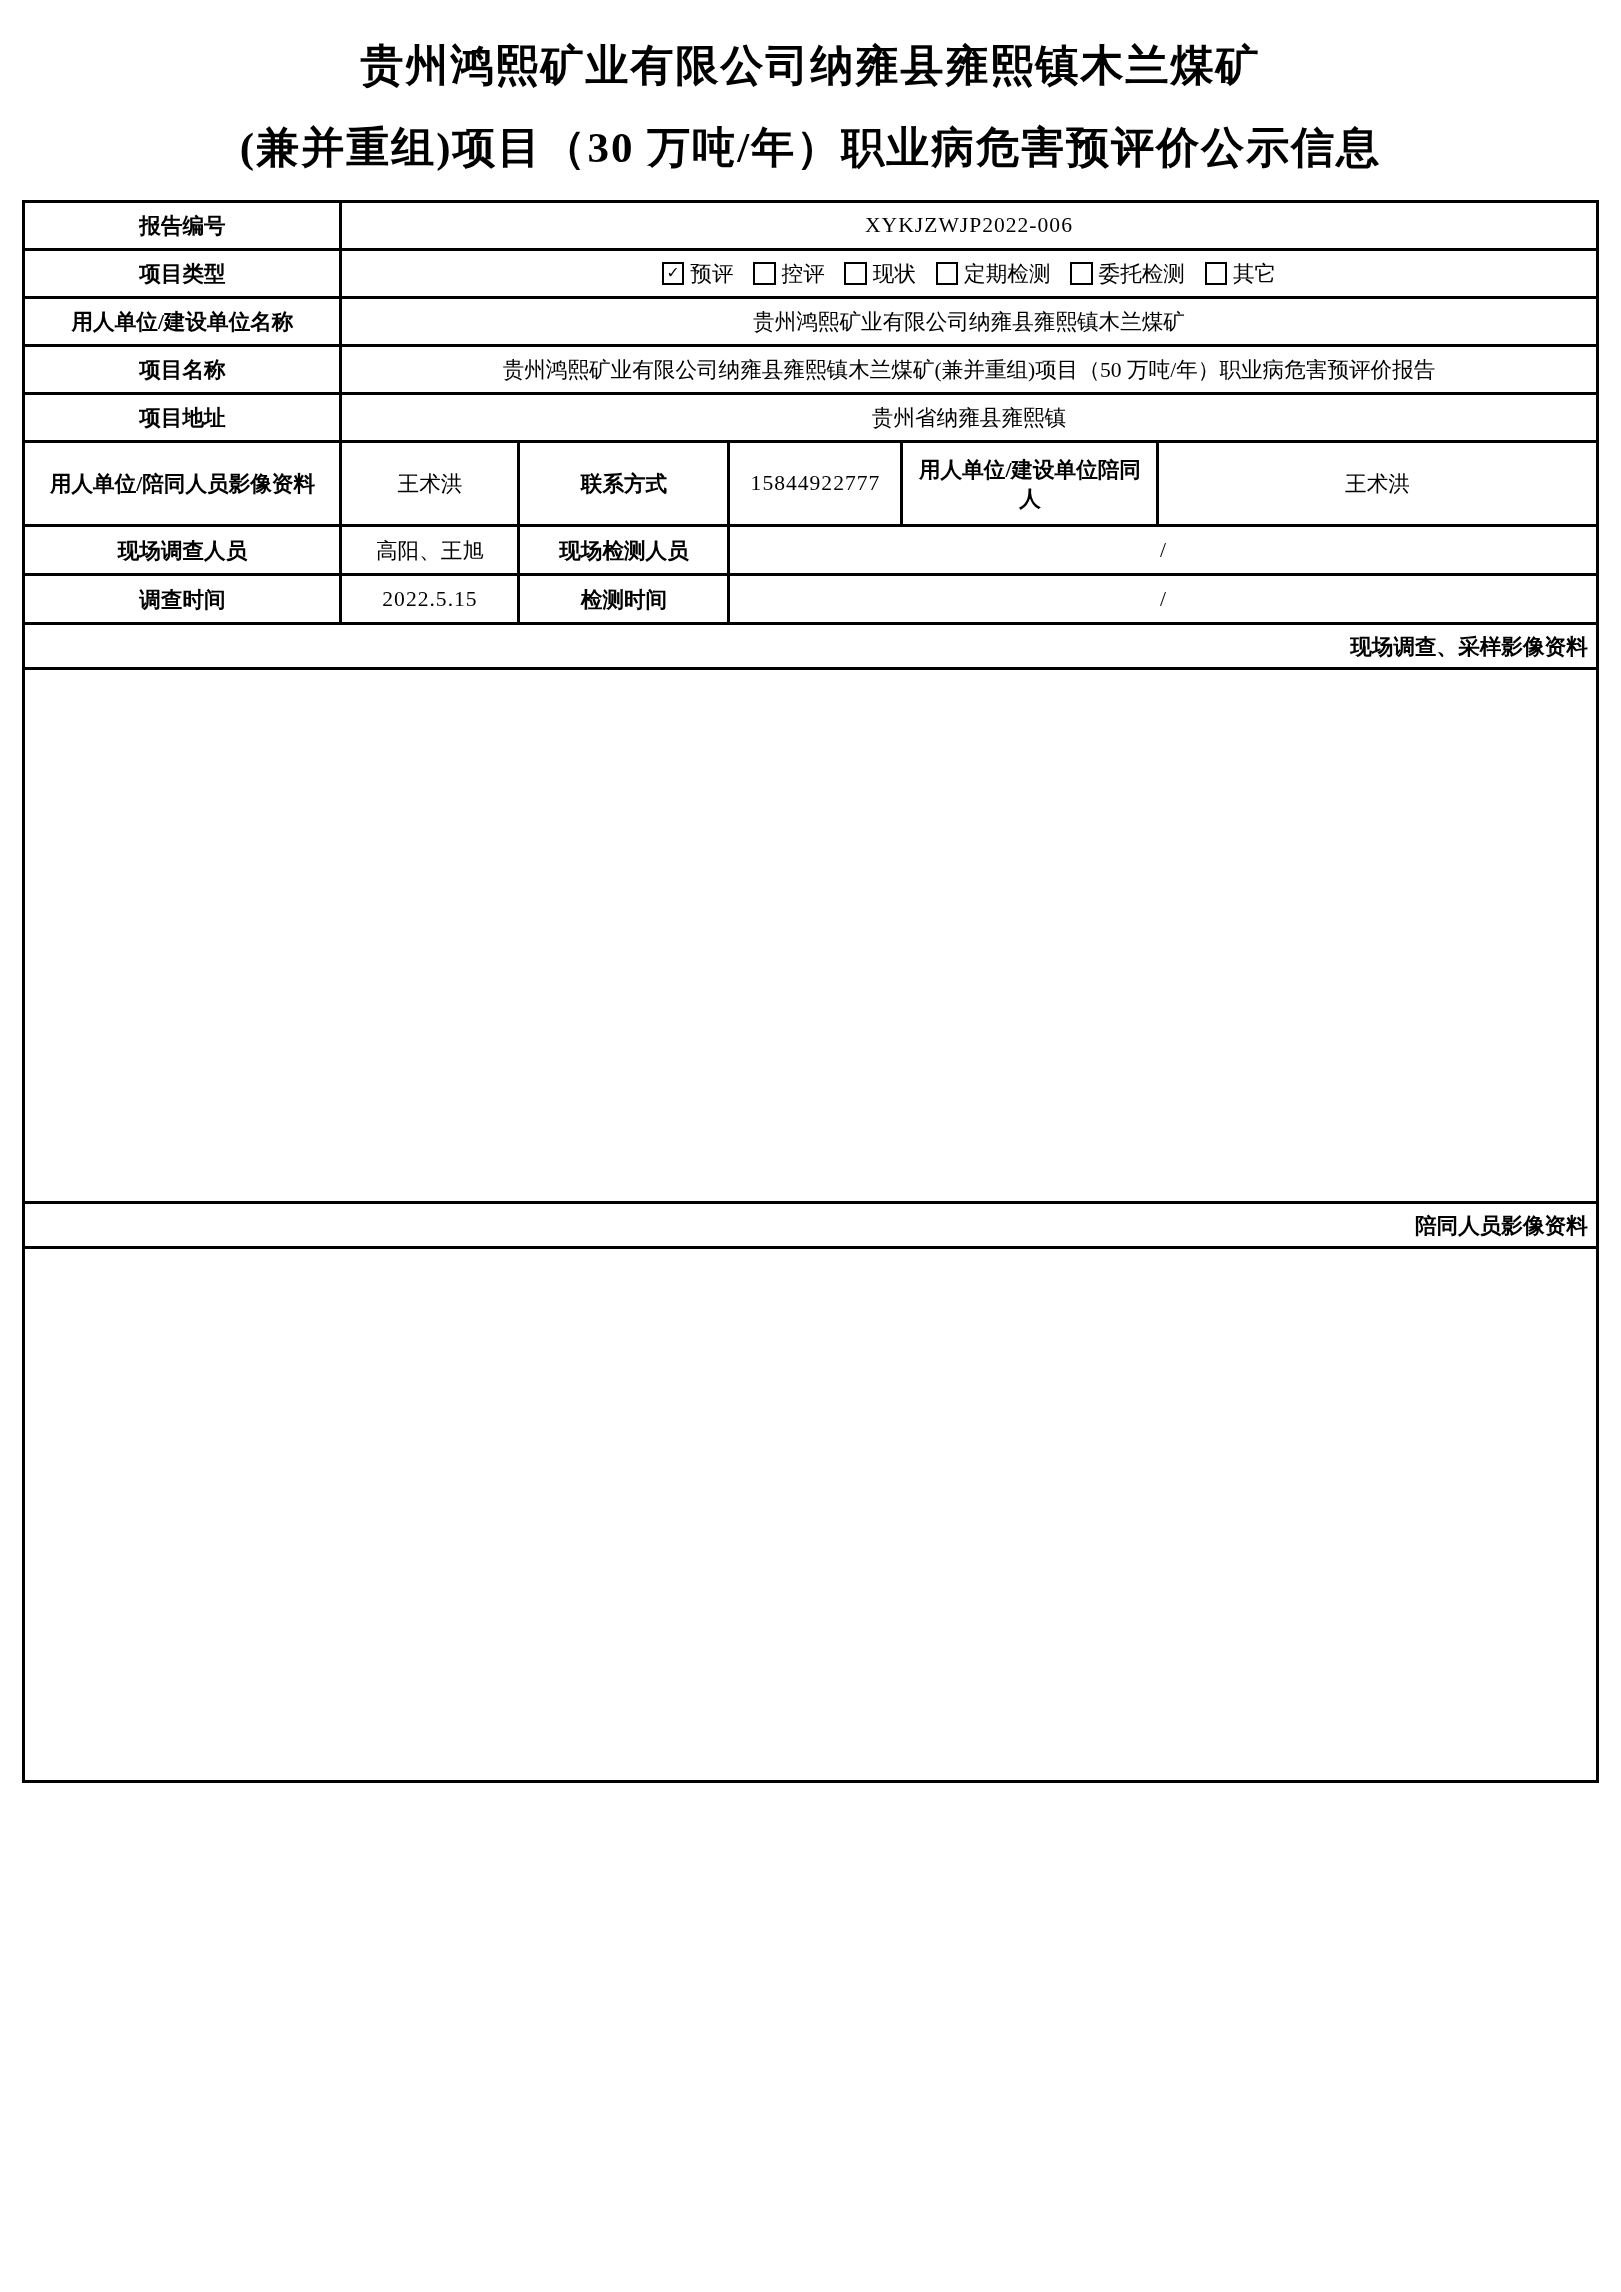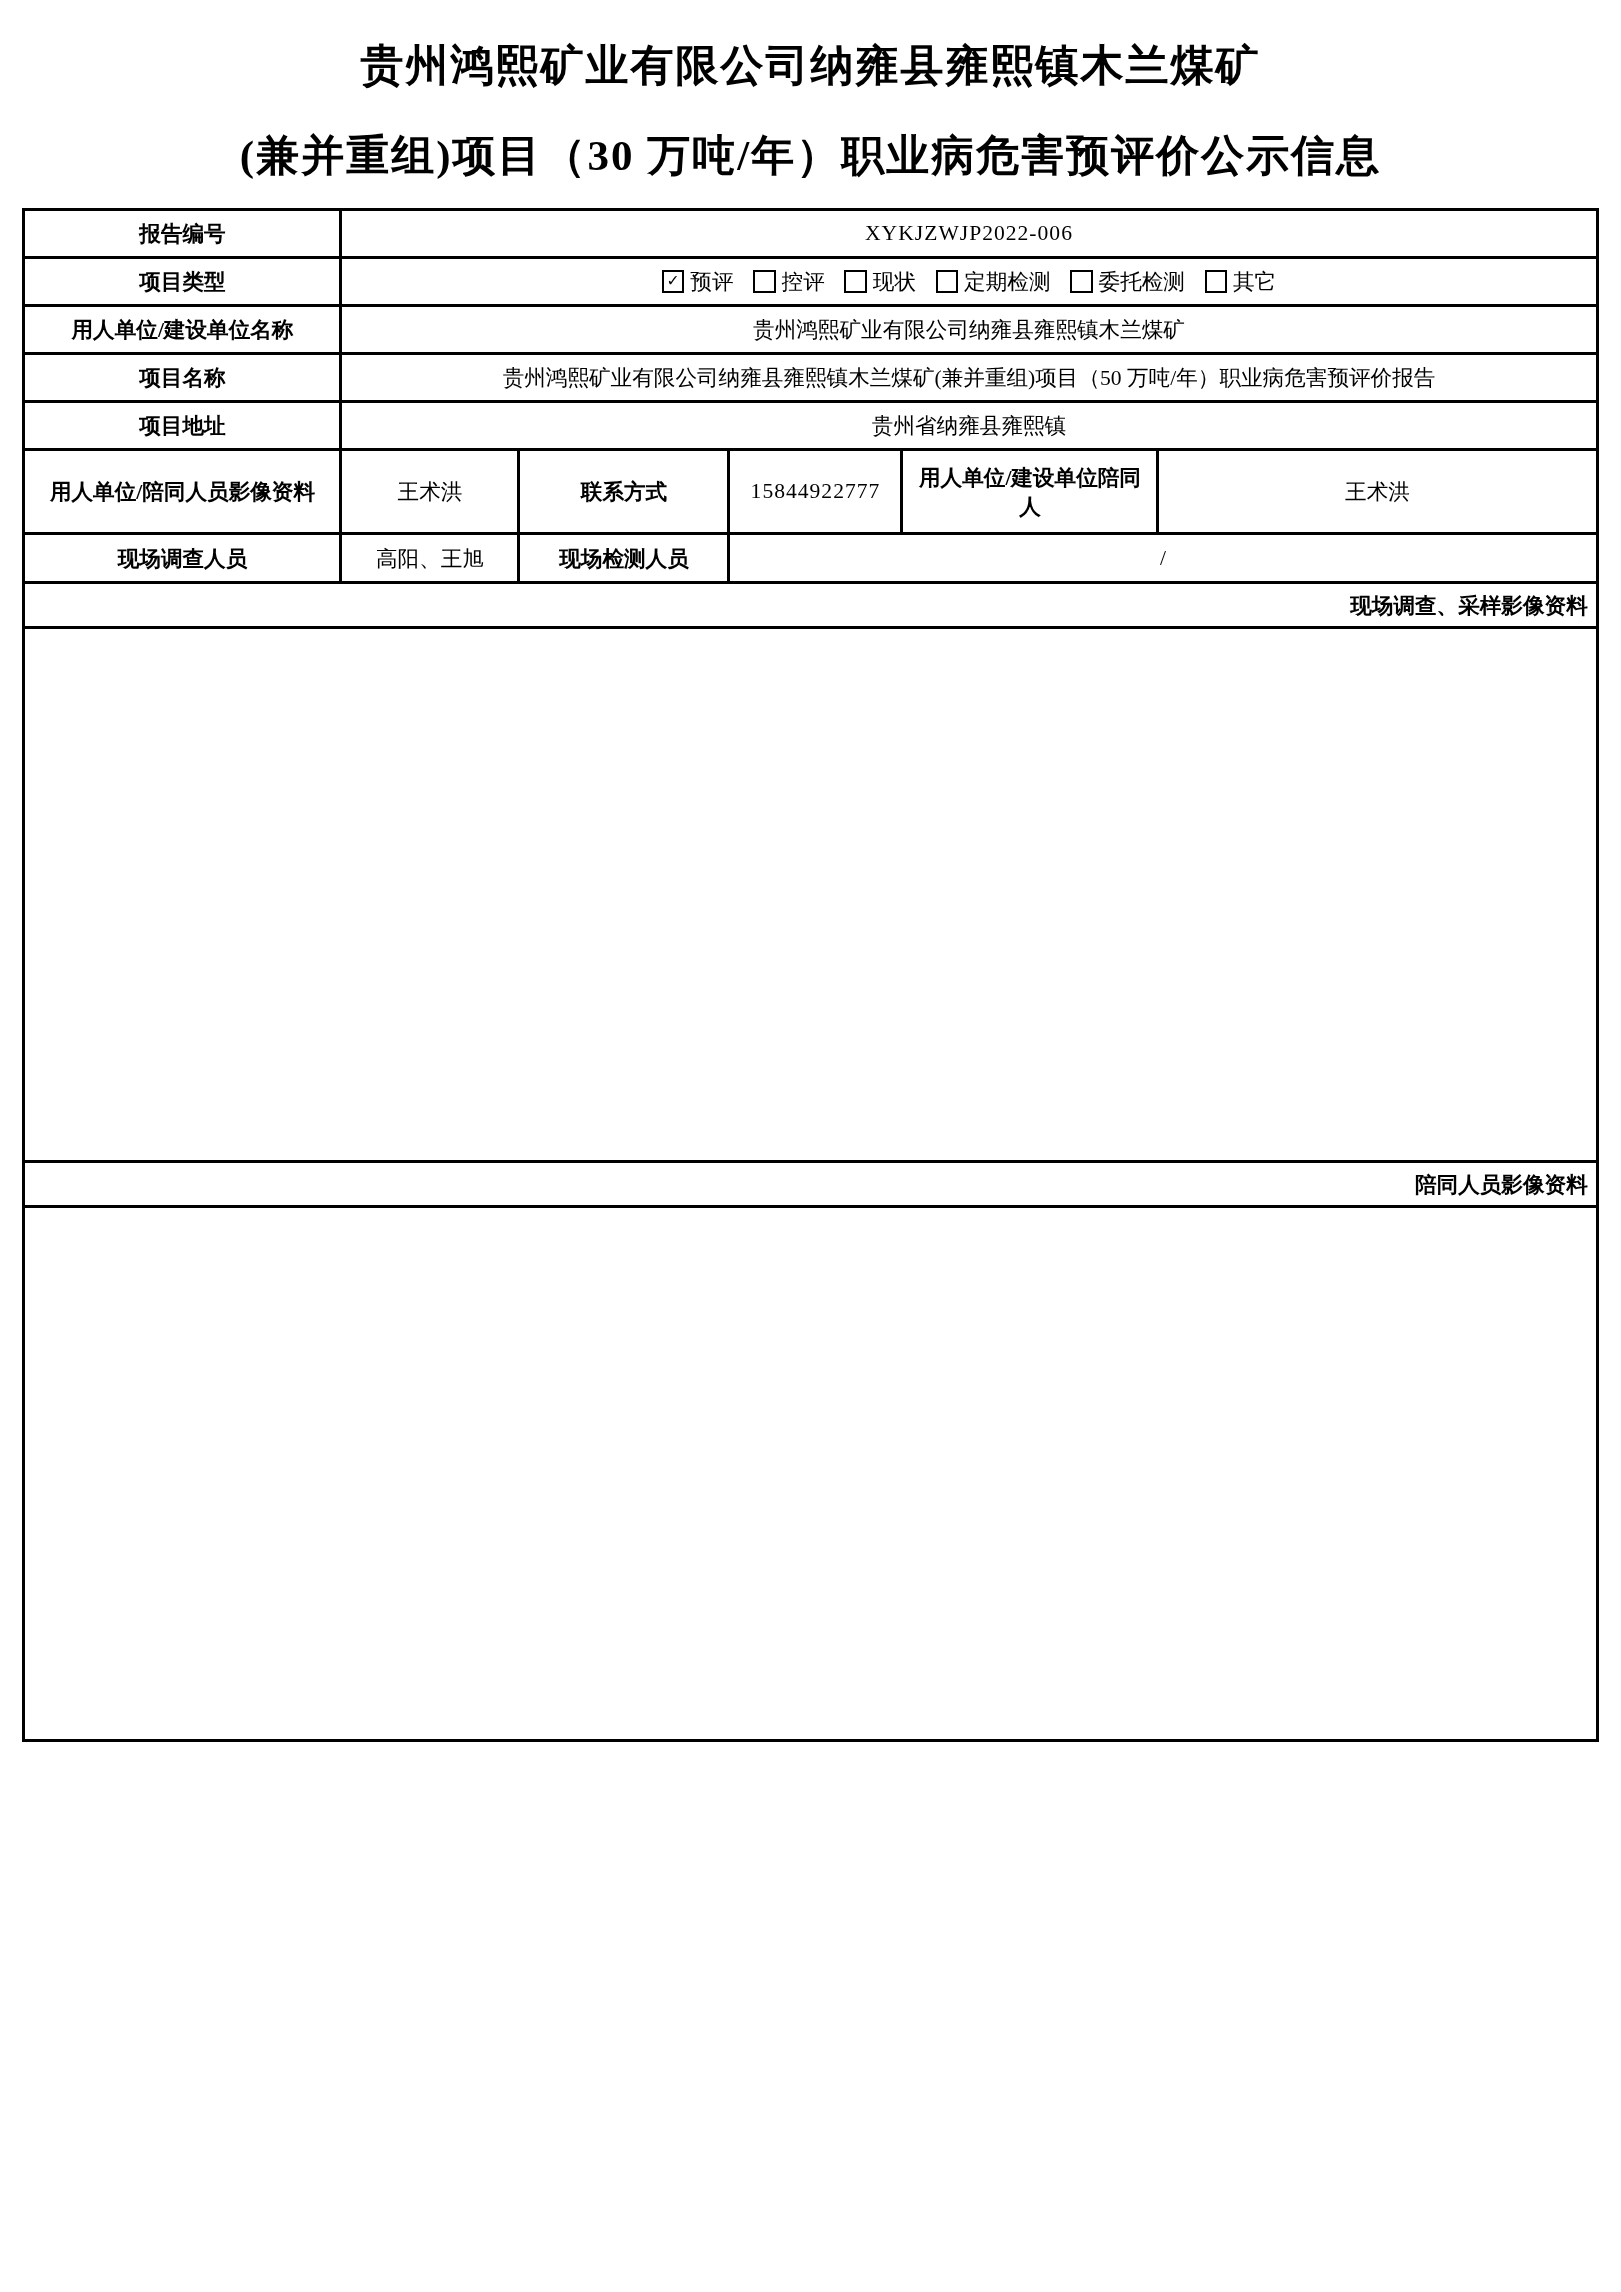--- a/index.html
+++ b/index.html
@@ -6,21 +6,21 @@
   body{
     width:1621px;height:2293px;background:#ffffff;color:#000;
     font-family:"Liberation Serif","DejaVu Serif",serif;
     -webkit-font-smoothing:antialiased;
   }
   .page{width:1621px;height:1618px;box-sizing:border-box;padding-top:39px;}
   .title{
     text-align:center;font-weight:bold;font-size:43px;line-height:1.25;
     margin:0 39px;letter-spacing:2px;
   }
-  .title.second{margin-top:36px;}
+  .title.second{margin-top:28px;}
   table.form{
     border-collapse:collapse;table-layout:fixed;width:1573px;
     margin:25.5px auto 0 auto;
   }
   table.form td, table.form th{
     border:3.9px solid #000;text-align:center;vertical-align:middle;
     font-size:21.6px;padding:2px 7.8px;box-sizing:border-box;overflow:hidden;
     word-break:break-all;
   }
   table.form th{font-weight:bold;}
@@ -120,20 +120,26 @@
 
 
 
     <tr class="r-mid">
       <th>现场调查人员</th>
       <td>高阳、王旭</td>
       <th>现场检测人员</th>
       <td colspan="3">/</td>
     </tr>
 
+    <tr class="r-mid">
+      <th>调查时间</th>
+      <td class="mono-val">2022.5.15</td>
+      <th>检测时间</th>
+      <td colspan="3">/</td>
+    </tr>
 
     <tr class="r-sect">
       <th colspan="6">现场调查、采样影像资料</th>
     </tr>
 
     <tr>
       <td colspan="6" class="photo-area"></td>
     </tr>
 
     <tr class="r-sect">

